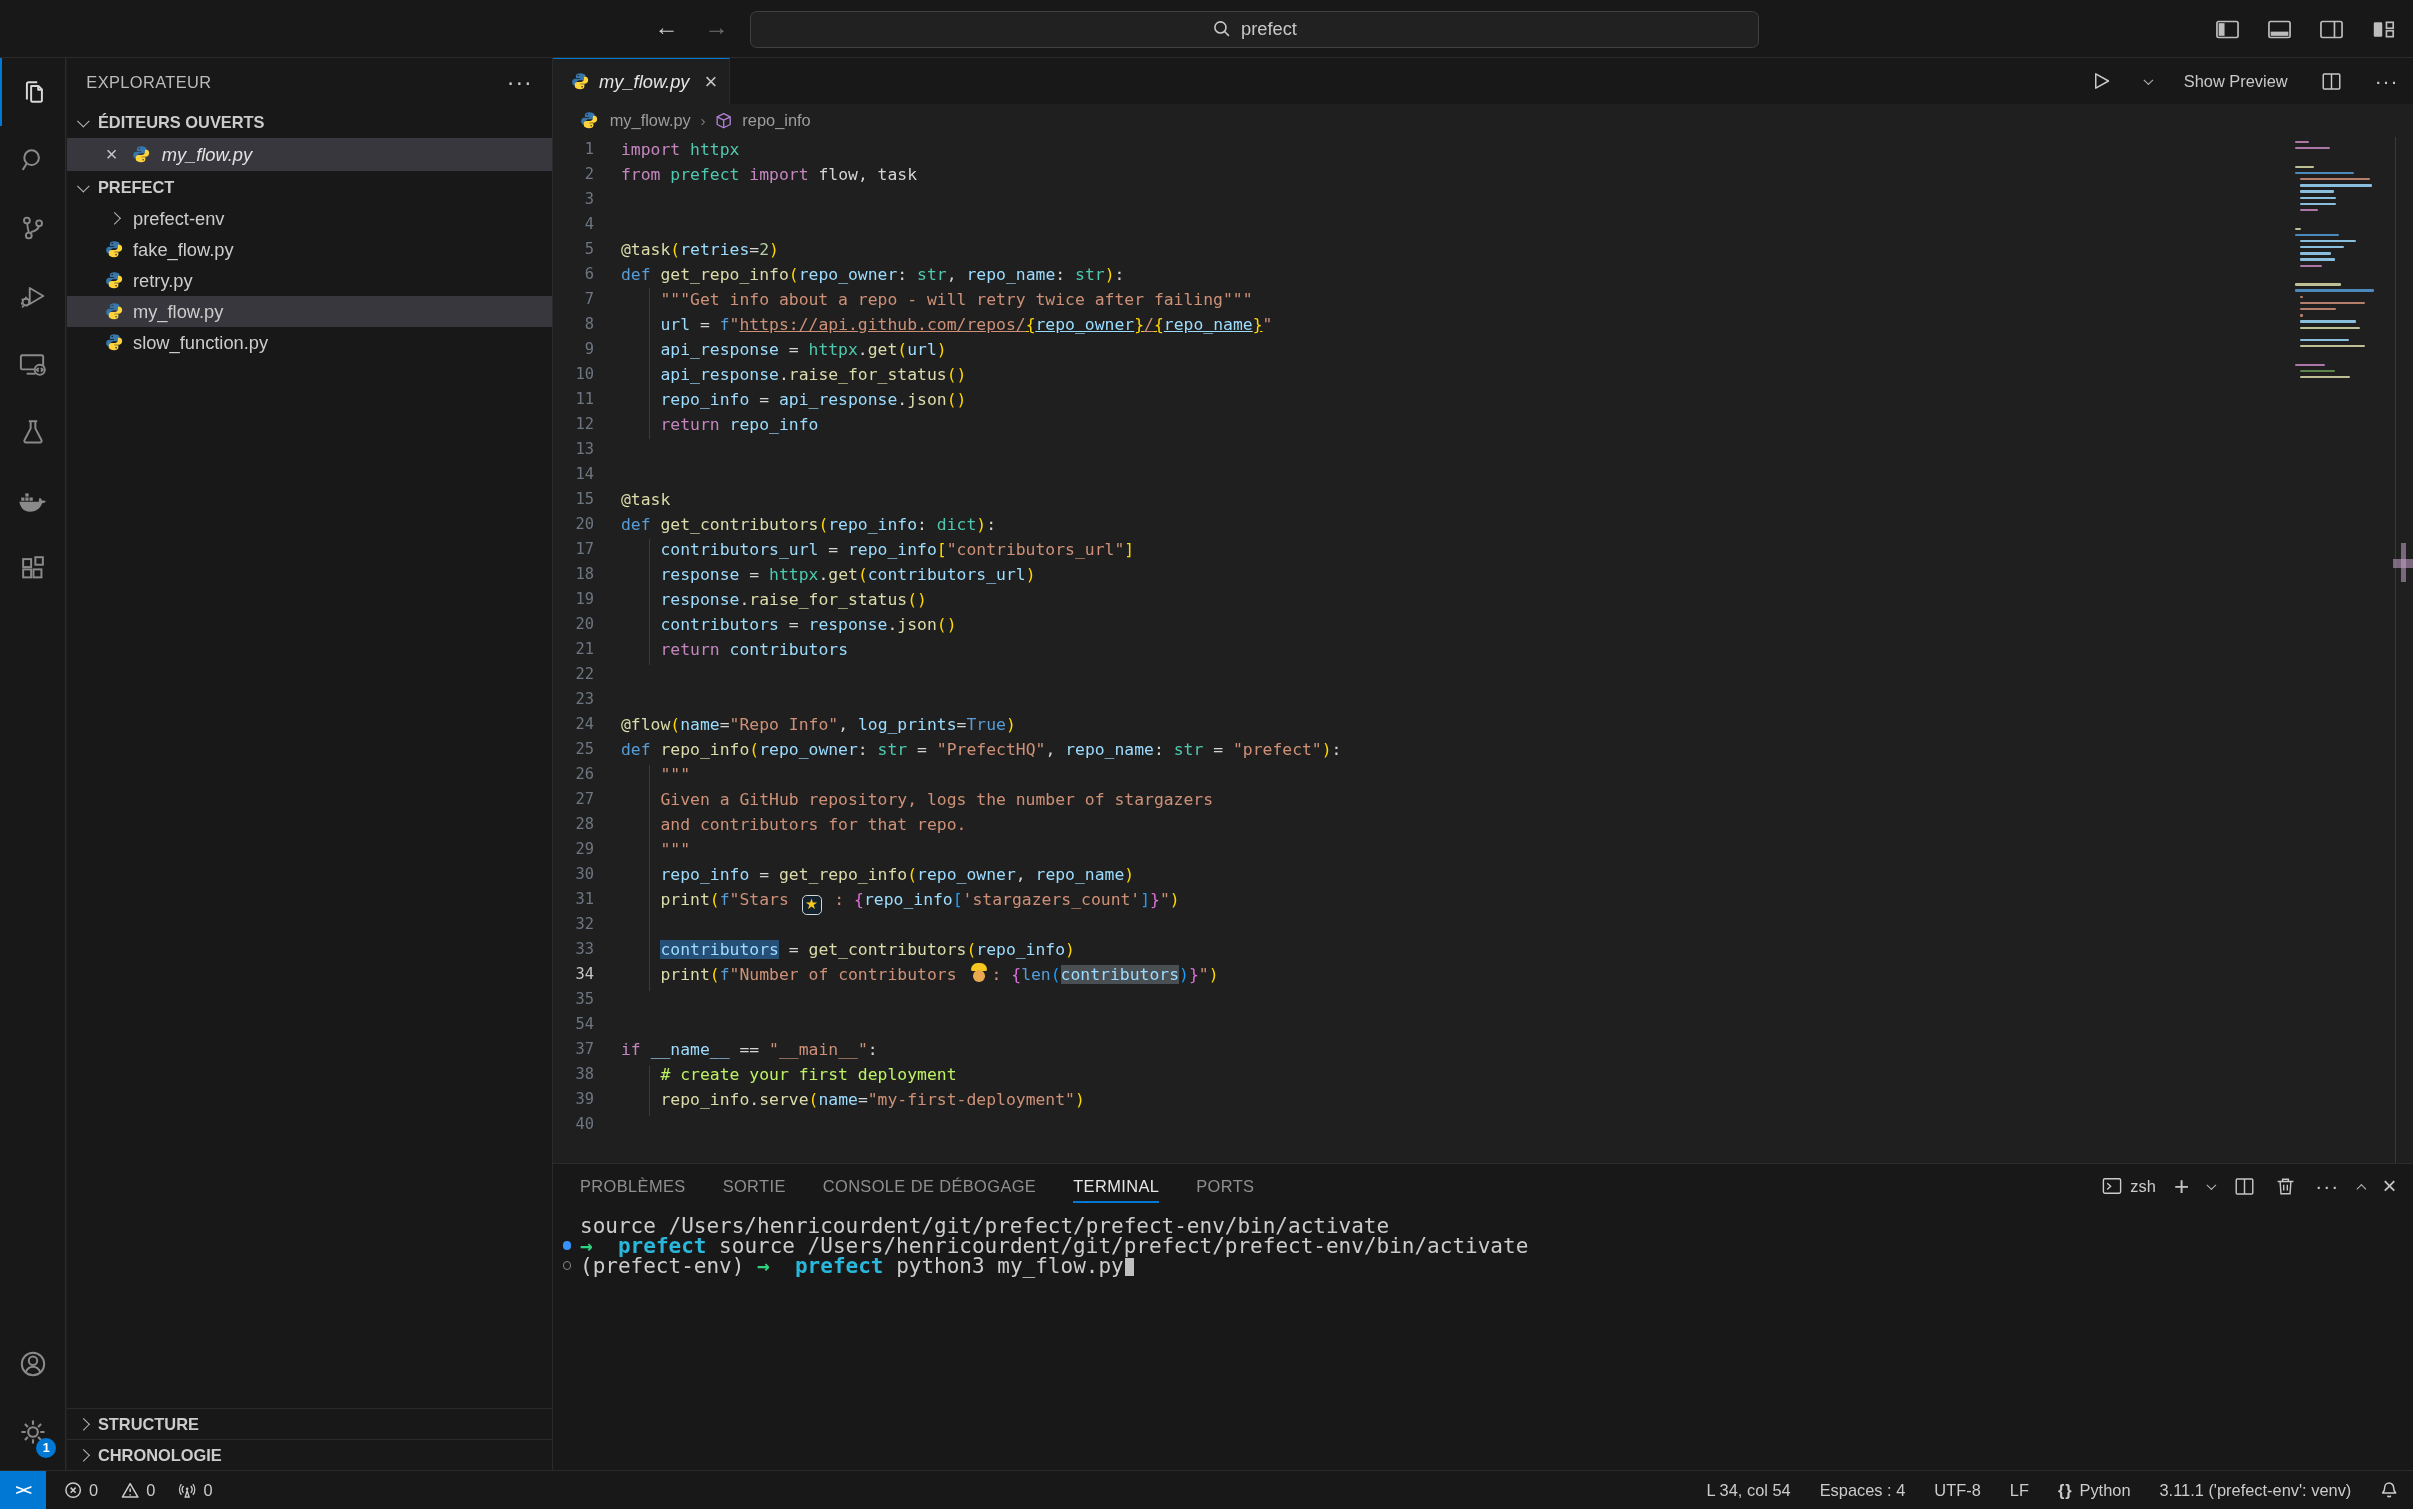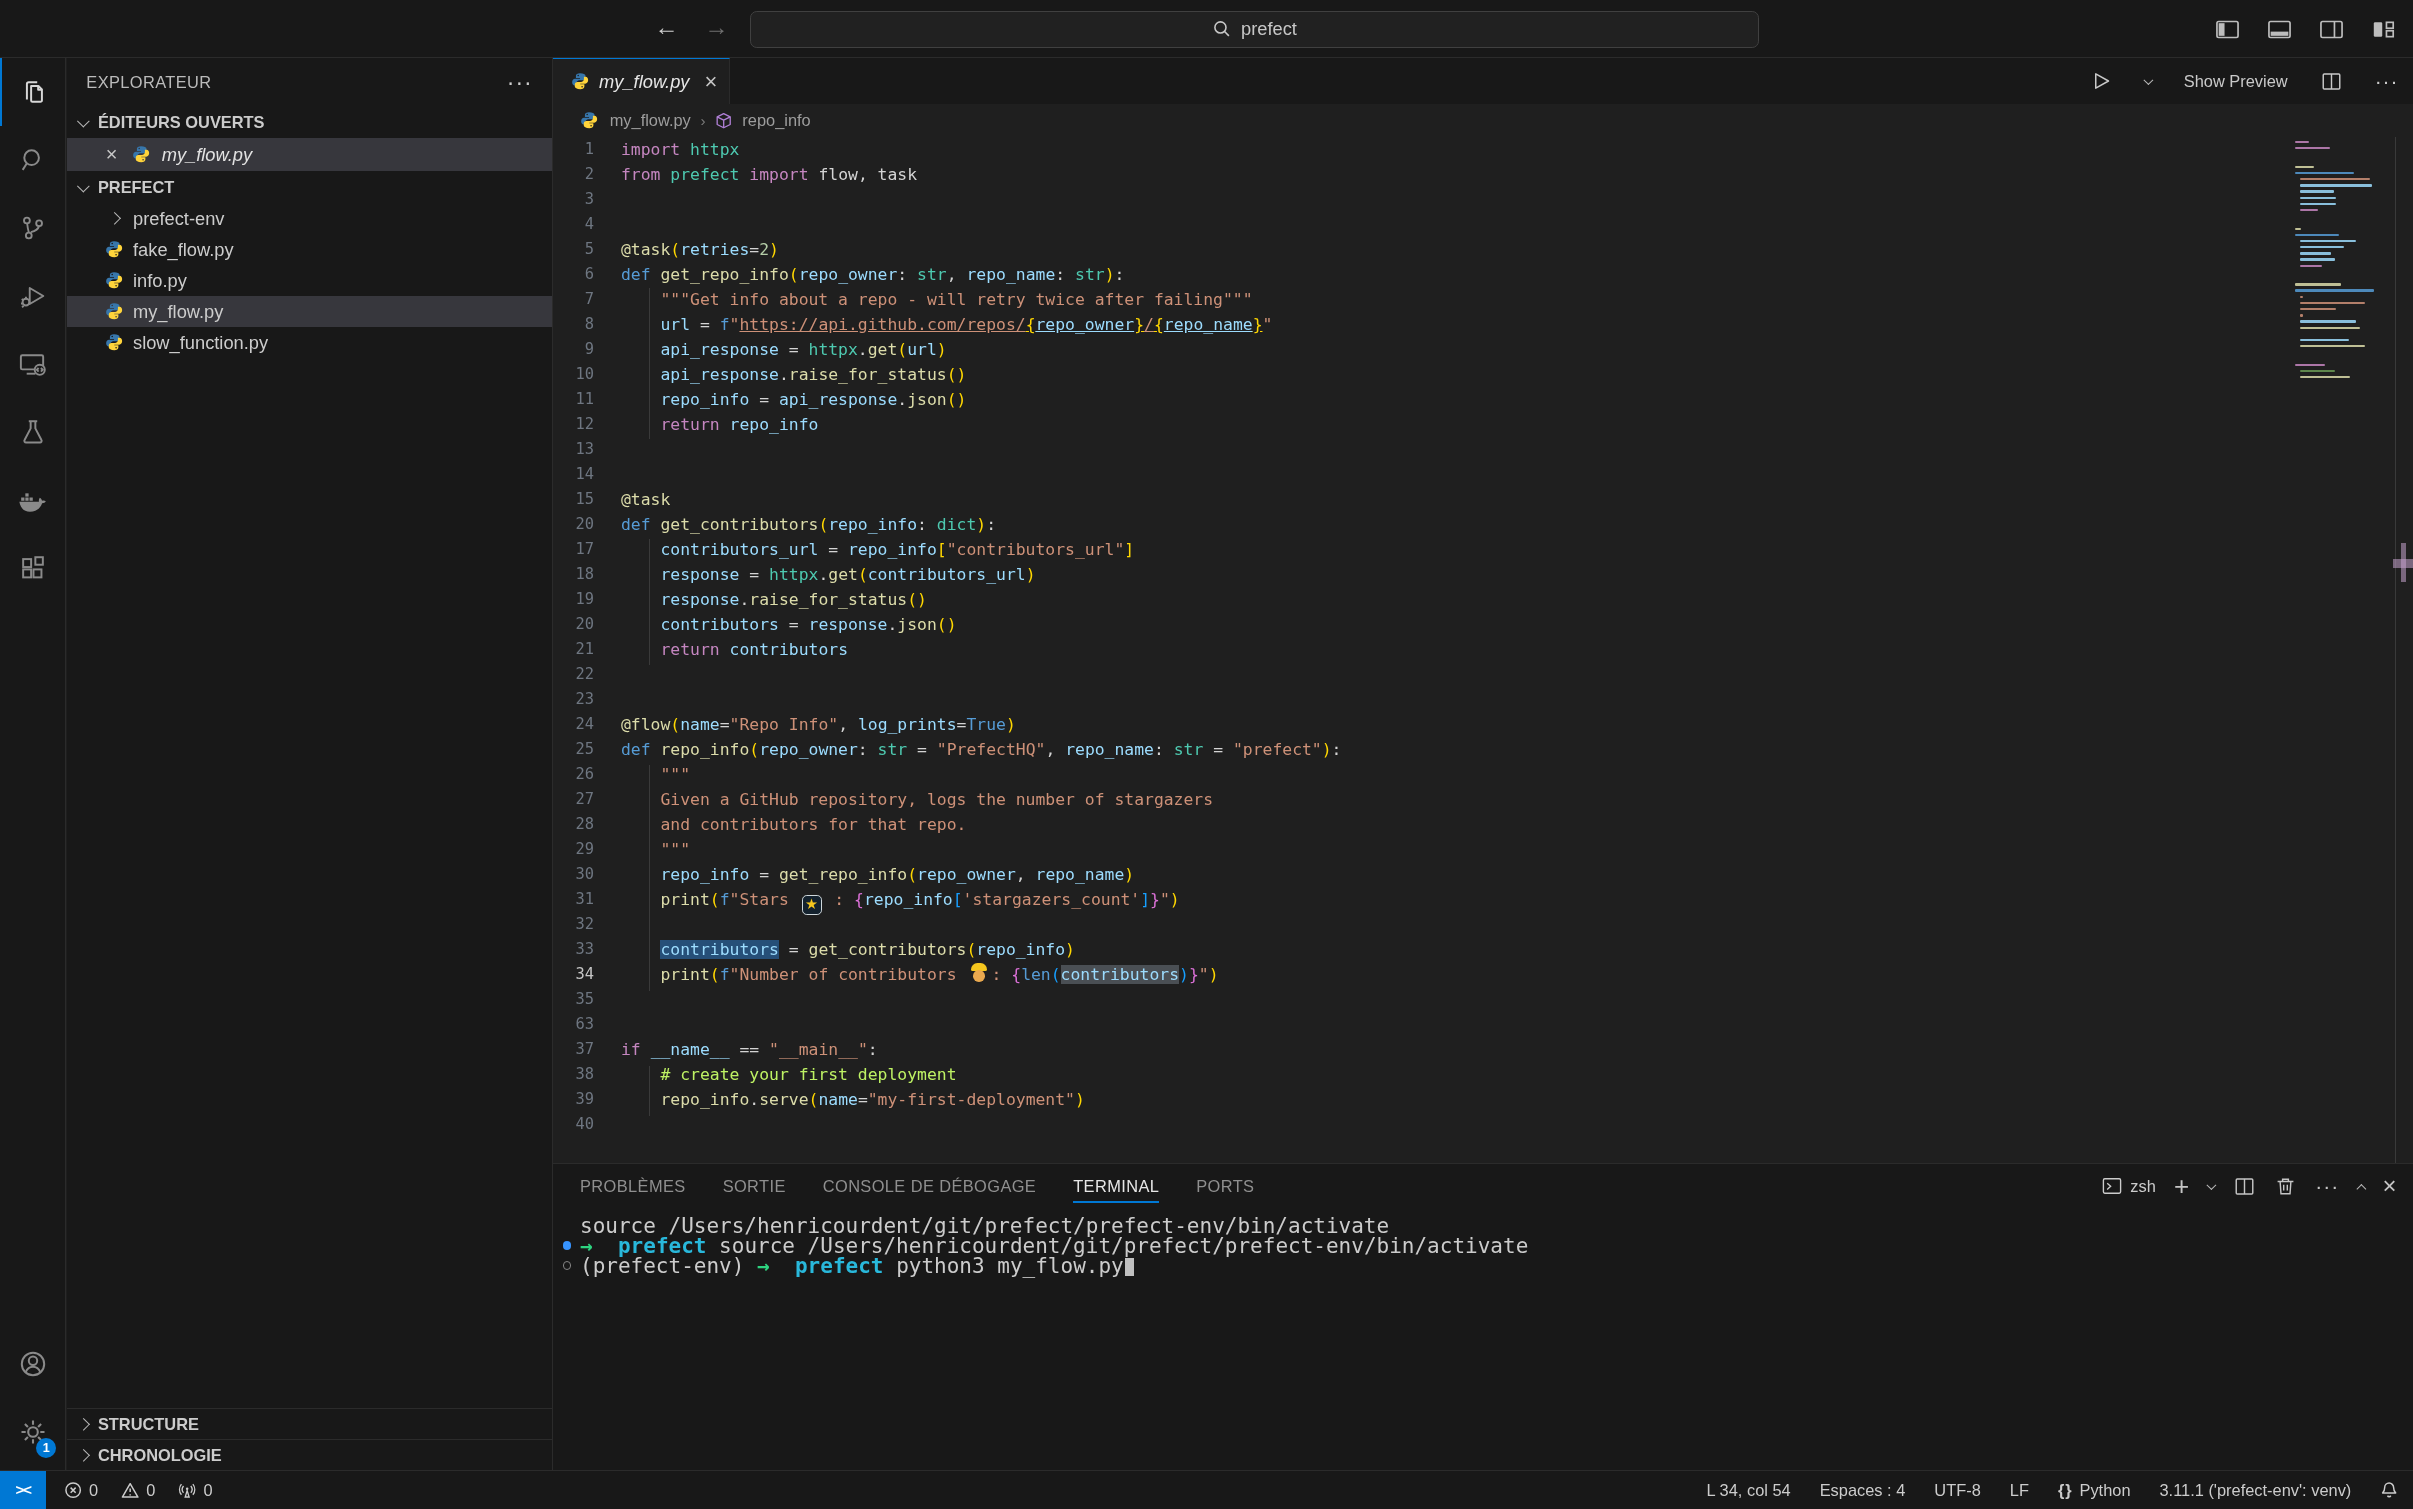--- a/index.html
+++ b/index.html
@@ -268,21 +268,21 @@
         </span>
         <span class="label">fake_flow.py</span>
       </div>
       <div class="tree-row">
         <span class="fic">
           <svg width="18.3" height="18.3" viewBox="0 0 16 16">
             <path fill="#3776ab" d="M7.9 1C5.6 1 4.3 1.9 4.3 3.3v1.9h3.6v.6H3.5C2.1 5.8 1 7 1 8.9c0 1.6.9 2.9 2.3 2.9h1.4V9.9c0-1.4 1.2-2.6 2.6-2.6h3.2c1.2 0 2.2-1 2.2-2.2V3.3C12.7 2 10.8 1 7.9 1zM6.3 2.4a.7.7 0 1 1 0 1.4.7.7 0 0 1 0-1.4z"></path>
             <path fill="#ffd43b" d="M8.1 15c2.3 0 3.6-.9 3.6-2.3v-1.9H8.1v-.6h4.4c1.4 0 2.5-1.2 2.5-3.1 0-1.6-.9-2.9-2.3-2.9h-1.4v1.9c0 1.4-1.2 2.6-2.6 2.6H5.5c-1.2 0-2.2 1-2.2 2.2v1.8C3.3 14 5.2 15 8.1 15zm1.6-1.4a.7.7 0 1 1 0-1.4.7.7 0 0 1 0 1.4z"></path>
           </svg>
         </span>
-        <span class="label">info.py</span>
+        <span class="label">retry.py</span>
       </div>
       <div class="tree-row selected">
         <span class="fic">
           <svg width="18.3" height="18.3" viewBox="0 0 16 16">
             <path fill="#3776ab" d="M7.9 1C5.6 1 4.3 1.9 4.3 3.3v1.9h3.6v.6H3.5C2.1 5.8 1 7 1 8.9c0 1.6.9 2.9 2.3 2.9h1.4V9.9c0-1.4 1.2-2.6 2.6-2.6h3.2c1.2 0 2.2-1 2.2-2.2V3.3C12.7 2 10.8 1 7.9 1zM6.3 2.4a.7.7 0 1 1 0 1.4.7.7 0 0 1 0-1.4z"></path>
             <path fill="#ffd43b" d="M8.1 15c2.3 0 3.6-.9 3.6-2.3v-1.9H8.1v-.6h4.4c1.4 0 2.5-1.2 2.5-3.1 0-1.6-.9-2.9-2.3-2.9h-1.4v1.9c0 1.4-1.2 2.6-2.6 2.6H5.5c-1.2 0-2.2 1-2.2 2.2v1.8C3.3 14 5.2 15 8.1 15zm1.6-1.4a.7.7 0 1 1 0-1.4.7.7 0 0 1 0 1.4z"></path>
           </svg>
         </span>
         <span class="label">my_flow.py</span>
       </div>
@@ -384,21 +384,21 @@
         <div class="code-row"><span class="ln">26</span><span class="lc"><span class="tok-d">    </span><span class="tok-s">"""</span></span></div>
         <div class="code-row"><span class="ln">27</span><span class="lc"><span class="tok-d">    </span><span class="tok-s">Given a GitHub repository, logs the number of stargazers</span></span></div>
         <div class="code-row"><span class="ln">28</span><span class="lc"><span class="tok-d">    </span><span class="tok-s">and contributors for that repo.</span></span></div>
         <div class="code-row"><span class="ln">29</span><span class="lc"><span class="tok-d">    </span><span class="tok-s">"""</span></span></div>
         <div class="code-row"><span class="ln">30</span><span class="lc"><span class="tok-d">    </span><span class="tok-v">repo_info</span><span class="tok-d"> = </span><span class="tok-f">get_repo_info</span><span class="tok-g1">(</span><span class="tok-v">repo_owner</span><span class="tok-d">, </span><span class="tok-v">repo_name</span><span class="tok-g1">)</span></span></div>
         <div class="code-row"><span class="ln">31</span><span class="lc"><span class="tok-d">    </span><span class="tok-f">print</span><span class="tok-g1">(</span><span class="tok-b">f</span><span class="tok-s">"Stars </span><span class="em-star">★</span><span class="tok-s"> : </span><span class="tok-g2">{</span><span class="tok-v">repo_info</span><span class="tok-g3">[</span><span class="tok-s">'stargazers_count'</span><span class="tok-g3">]</span><span class="tok-g2">}</span><span class="tok-s">"</span><span class="tok-g1">)</span></span></div>
         <div class="code-row"><span class="ln">32</span><span class="lc"></span></div>
         <div class="code-row"><span class="ln">33</span><span class="lc"><span class="tok-d">    </span><span class="tok-vSel">contributors</span><span class="tok-d"> = </span><span class="tok-f">get_contributors</span><span class="tok-g1">(</span><span class="tok-v">repo_info</span><span class="tok-g1">)</span></span></div>
         <div class="code-row"><span class="ln cur">34</span><span class="lc"><span class="tok-d">    </span><span class="tok-f">print</span><span class="tok-g1">(</span><span class="tok-b">f</span><span class="tok-s">"Number of contributors </span><span class="em-worker"></span><span class="tok-s">: </span><span class="tok-g2">{</span><span class="tok-b">len</span><span class="tok-g3">(</span><span class="tok-vOcc">contributors</span><span class="tok-g3">)</span><span class="tok-g2">}</span><span class="tok-s">"</span><span class="tok-g1">)</span></span></div>
         <div class="code-row"><span class="ln">35</span><span class="lc"></span></div>
-        <div class="code-row"><span class="ln">63</span><span class="lc"></span></div>
+        <div class="code-row"><span class="ln">54</span><span class="lc"></span></div>
         <div class="code-row"><span class="ln">37</span><span class="lc"><span class="tok-k">if</span><span class="tok-d"> </span><span class="tok-v">__name__</span><span class="tok-d"> </span><span class="tok-d">==</span><span class="tok-d"> </span><span class="tok-s">"__main__"</span><span class="tok-d">:</span></span></div>
         <div class="code-row"><span class="ln">38</span><span class="lc"><span class="tok-d">    </span><span class="tok-c"># create your first deployment</span></span></div>
         <div class="code-row"><span class="ln">39</span><span class="lc"><span class="tok-d">    </span><span class="tok-f">repo_info</span><span class="tok-d">.</span><span class="tok-f">serve</span><span class="tok-g1">(</span><span class="tok-v">name</span><span class="tok-d">=</span><span class="tok-s">"my-first-deployment"</span><span class="tok-g1">)</span></span></div>
         <div class="code-row"><span class="ln">40</span><span class="lc"></span></div>
       </div>
     <div id="guides">
         <div class="iguide" style="top: 151px; height: 151px;"></div>
         <div class="iguide" style="top: 402px; height: 126px;"></div>
         <div class="iguide" style="top: 628px; height: 226px;"></div>
         <div class="iguide" style="top: 929px; height: 50px;"></div>

